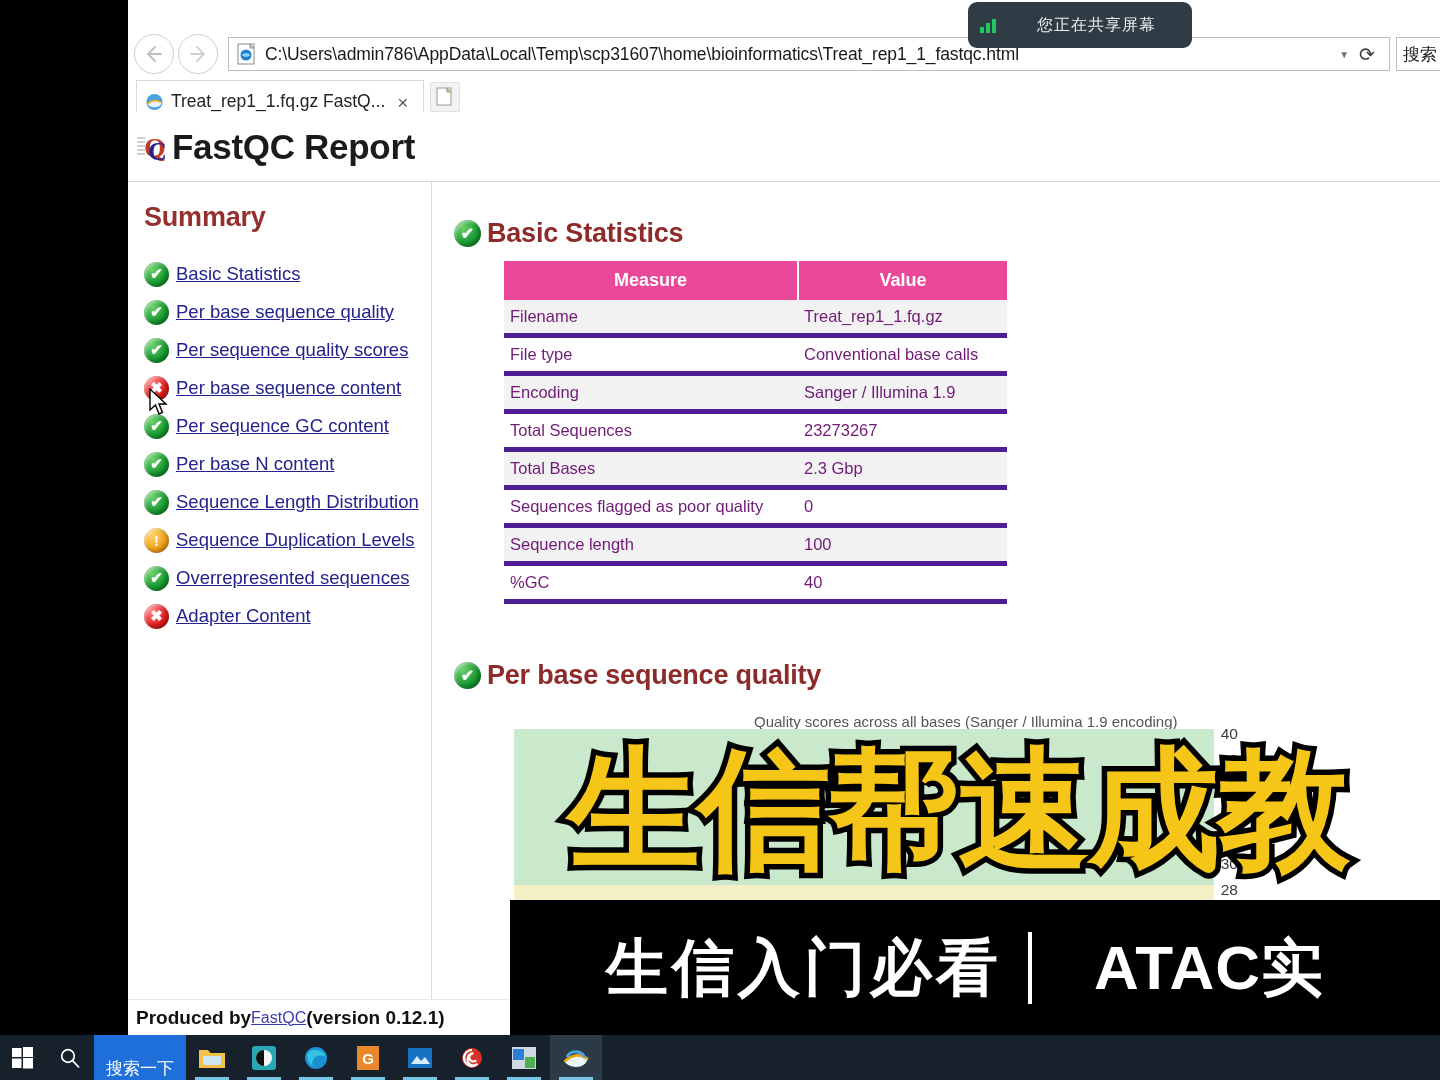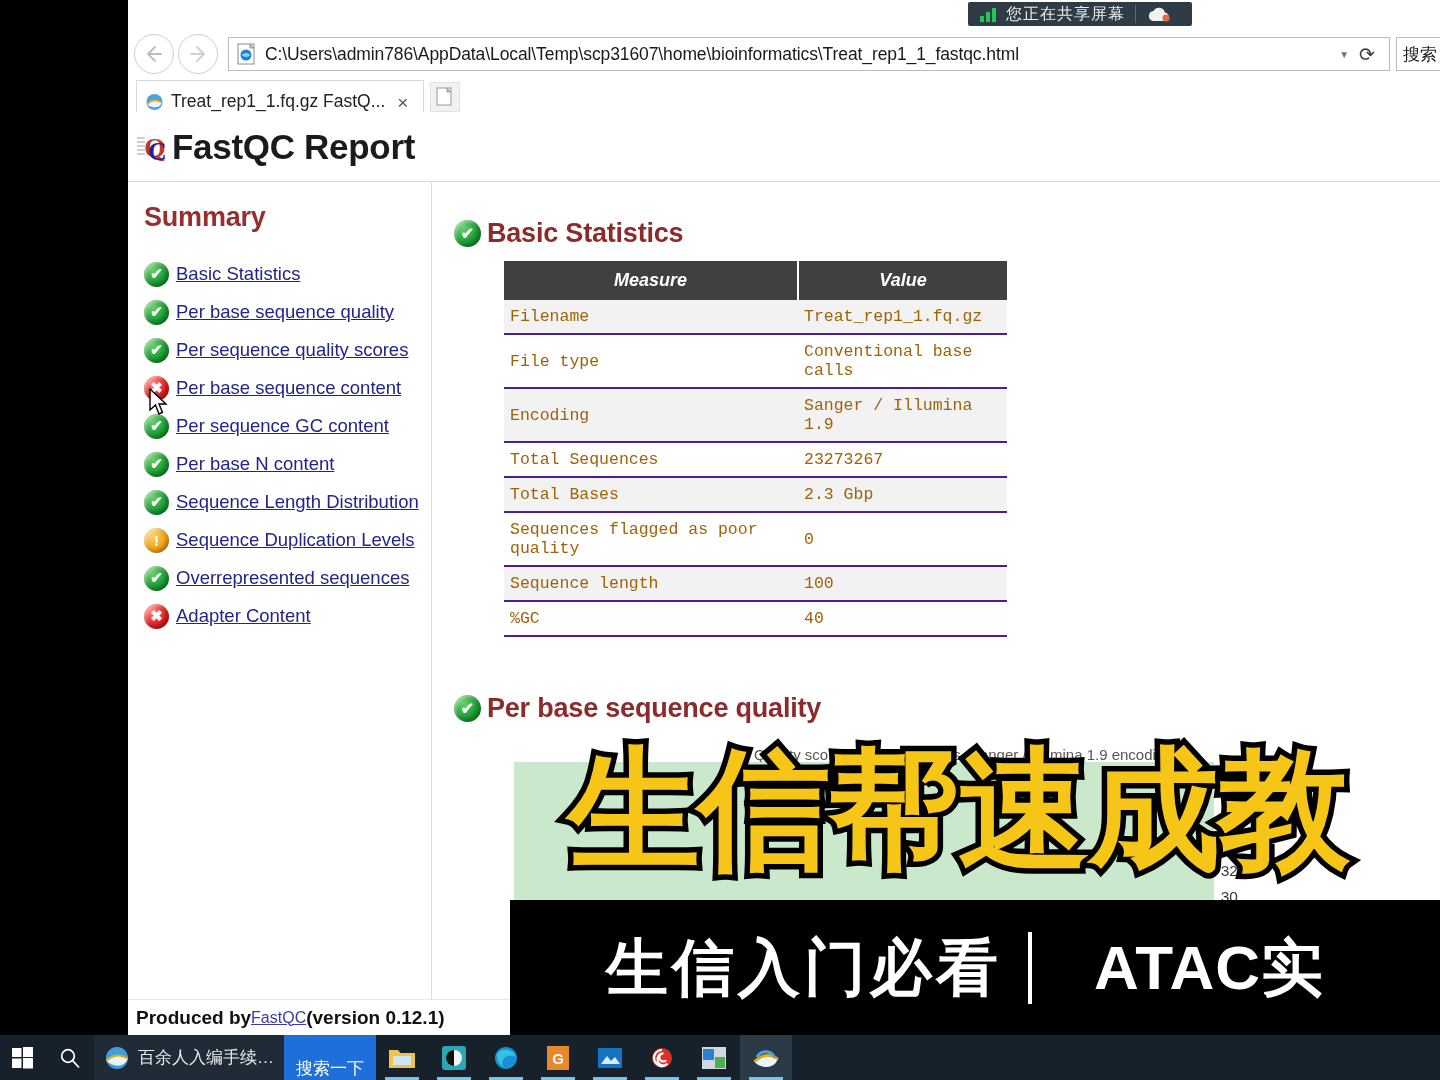--- a/index.html
+++ b/index.html
@@ -67,25 +67,25 @@
   .ic-fail { background:radial-gradient(circle at 32% 28%, #ff8585 0%, #e01b1b 60%, #a50d0d 100%); }
   .sum-link { font-size:18.5px; color:#23238e; text-decoration:underline; white-space:nowrap;
               font-family:"Liberation Sans", sans-serif; }
 
   .content { flex:1 1 auto; padding:36px 0 0 22px; background:#fff; overflow:hidden; }
   .mod-head { display:flex; align-items:center; margin-bottom:12px; }
   .mod-head .sum-icon { width:27px; height:27px; font-size:16px; margin-right:6px; }
   .mod-title { font-size:27px; font-weight:bold; color:#8d2a2a; letter-spacing:-0.2px; }
 
   table.stats { border-collapse:collapse; width:503px; margin-left:50px; margin-top:6px; }
-  table.stats th { background:#404040; color:#fff; font-size:18px; font-weight:bold; padding:9px 4px;
-                   font-family:"Liberation Sans", sans-serif;font-style:italic; }
+  table.stats th { background:#ec4899; color:#fff; font-size:18px; font-weight:bold; padding:9px 4px;
+                   font-family:"Liberation Sans", sans-serif; }
   table.stats th:first-child { width:294px; border-right:2px solid #fff; }
-  table.stats td { font-family:Liberation Mono, monospace; font-size:16.5px; color:#a16207;
-                   padding:7px 6px; border-bottom:2px solid #4c1d95; }
+  table.stats td { font-family:Liberation Sans, sans-serif; font-size:16.5px; color:#701a75;
+                   padding:7px 6px; border-bottom:5px solid #4c1d95; }
   table.stats tr:nth-child(odd) td { background:#ffffff; }
   table.stats tr:nth-child(even) td { background:#f2f2f2; }
   table.stats tbody tr:nth-child(1) td { background:#f2f2f2; }
   table.stats tbody tr:nth-child(2) td { background:#ffffff; }
   table.stats tbody tr:nth-child(3) td { background:#f2f2f2; }
   table.stats tbody tr:nth-child(4) td { background:#ffffff; }
   table.stats tbody tr:nth-child(5) td { background:#f2f2f2; }
   table.stats tbody tr:nth-child(6) td { background:#ffffff; }
   table.stats tbody tr:nth-child(7) td { background:#f2f2f2; }
   table.stats tbody tr:nth-child(8) td { background:#ffffff; }
@@ -113,22 +113,22 @@
   .tb-task { height:45px; display:flex; align-items:center; padding:0 10px; background:#1f2c38; }
   .tb-task .lbl { color:#e9e9e9; font-size:17px; margin-left:8px; white-space:nowrap; }
   .tb-pill { height:45px; background:#1e6fd9; display:flex; align-items:flex-end; justify-content:center;
              padding:0 12px; }
   .tb-pill span { color:#fff; font-size:17px; }
   .tb-icon { width:52px; height:45px; display:flex; align-items:center; justify-content:center; position:relative; }
   .tb-icon.active { background:#2b3a47; }
   .tb-icon .underbar { position:absolute; bottom:0; left:9px; width:34px; height:3px; background:#78c5e8; }
 
   
-  .share-pill { position:absolute; left:968px; top:2px; width:224px; height:24px; background:#2f3b45;
-                border-radius:2px; display:flex; align-items:center; padding:0 12px; z-index:70; }
+  .share-pill { position:absolute; left:968px; top:2px; width:224px; height:46px; background:#2f3b45;
+                border-radius:9px; display:flex; align-items:center; padding:0 12px; z-index:70;gap:31px; }
   .share-pill .bars { display:flex; align-items:flex-end; height:16px; gap:2px; margin-right:10px; }
   .share-pill .bars i { width:4px; background:#22c55e; display:block; }
   .share-pill .txt { color:#e8eaec; font-size:16px; letter-spacing:1px; white-space:nowrap; }
   .share-pill .sep { width:1px; height:18px; background:#5d6870; margin:0 10px; }
   .share-cloud { width:26px; height:17px; position:relative; }
 
   .big-title { position:absolute; left:568px; top:712px; z-index:55; font-size:132px; font-weight:bold;
                color:#f5c518; white-space:nowrap; letter-spacing:-2px; line-height:1;
                font-family:"Liberation Sans", sans-serif;
                -webkit-text-stroke:11px #000; paint-order:stroke fill;margin-top:32px; }
@@ -436,28 +436,20 @@
       </svg>
     </div>
 
     <div class="tb-search">
       <svg width="22" height="22" viewBox="0 0 22 22">
         <circle cx="9" cy="9" r="6.3" fill="none" stroke="#fff" stroke-width="1.7"></circle>
         <line x1="13.6" y1="13.6" x2="20" y2="20.5" stroke="#fff" stroke-width="1.7"></line>
       </svg>
     </div>
 
-    <div class="tb-task">
-      <svg width="26" height="26" viewBox="0 0 26 26">
-        <circle cx="13" cy="13" r="11" fill="#3f9ede"></circle>
-        <path d="M2 15 q11 -9.5 22 -1.5 q-4 8.5 -12 7 q-7 -1.3 -10 -5.5" fill="#eaf5fc"></path>
-        <path d="M2.5 15.5 q10.5 -9 21 -2" fill="none" stroke="#f0a500" stroke-width="2"></path>
-      </svg>
-      <span class="lbl">百余人入编手续…</span>
-    </div>
 
     <div class="tb-pill">
       <span>搜索一下</span>
     </div>
 
     <div class="tb-icon">
       <svg width="28" height="26" viewBox="0 0 28 26">
         <path d="M1 5 h9 l2.5 3 H27 v15 H1 Z" fill="#f2c14a"></path>
         <rect x="5" y="11" width="18" height="9" fill="#cfe7f5"></rect>
       </svg>

